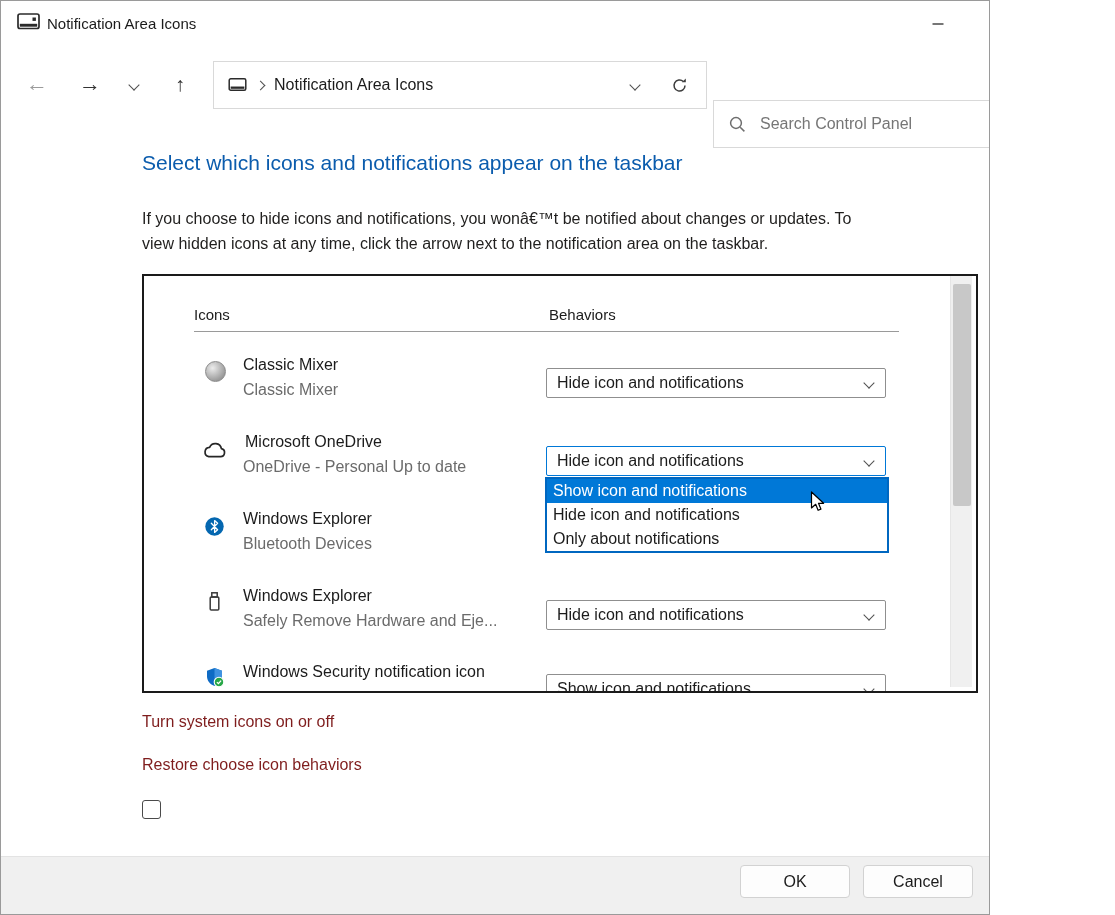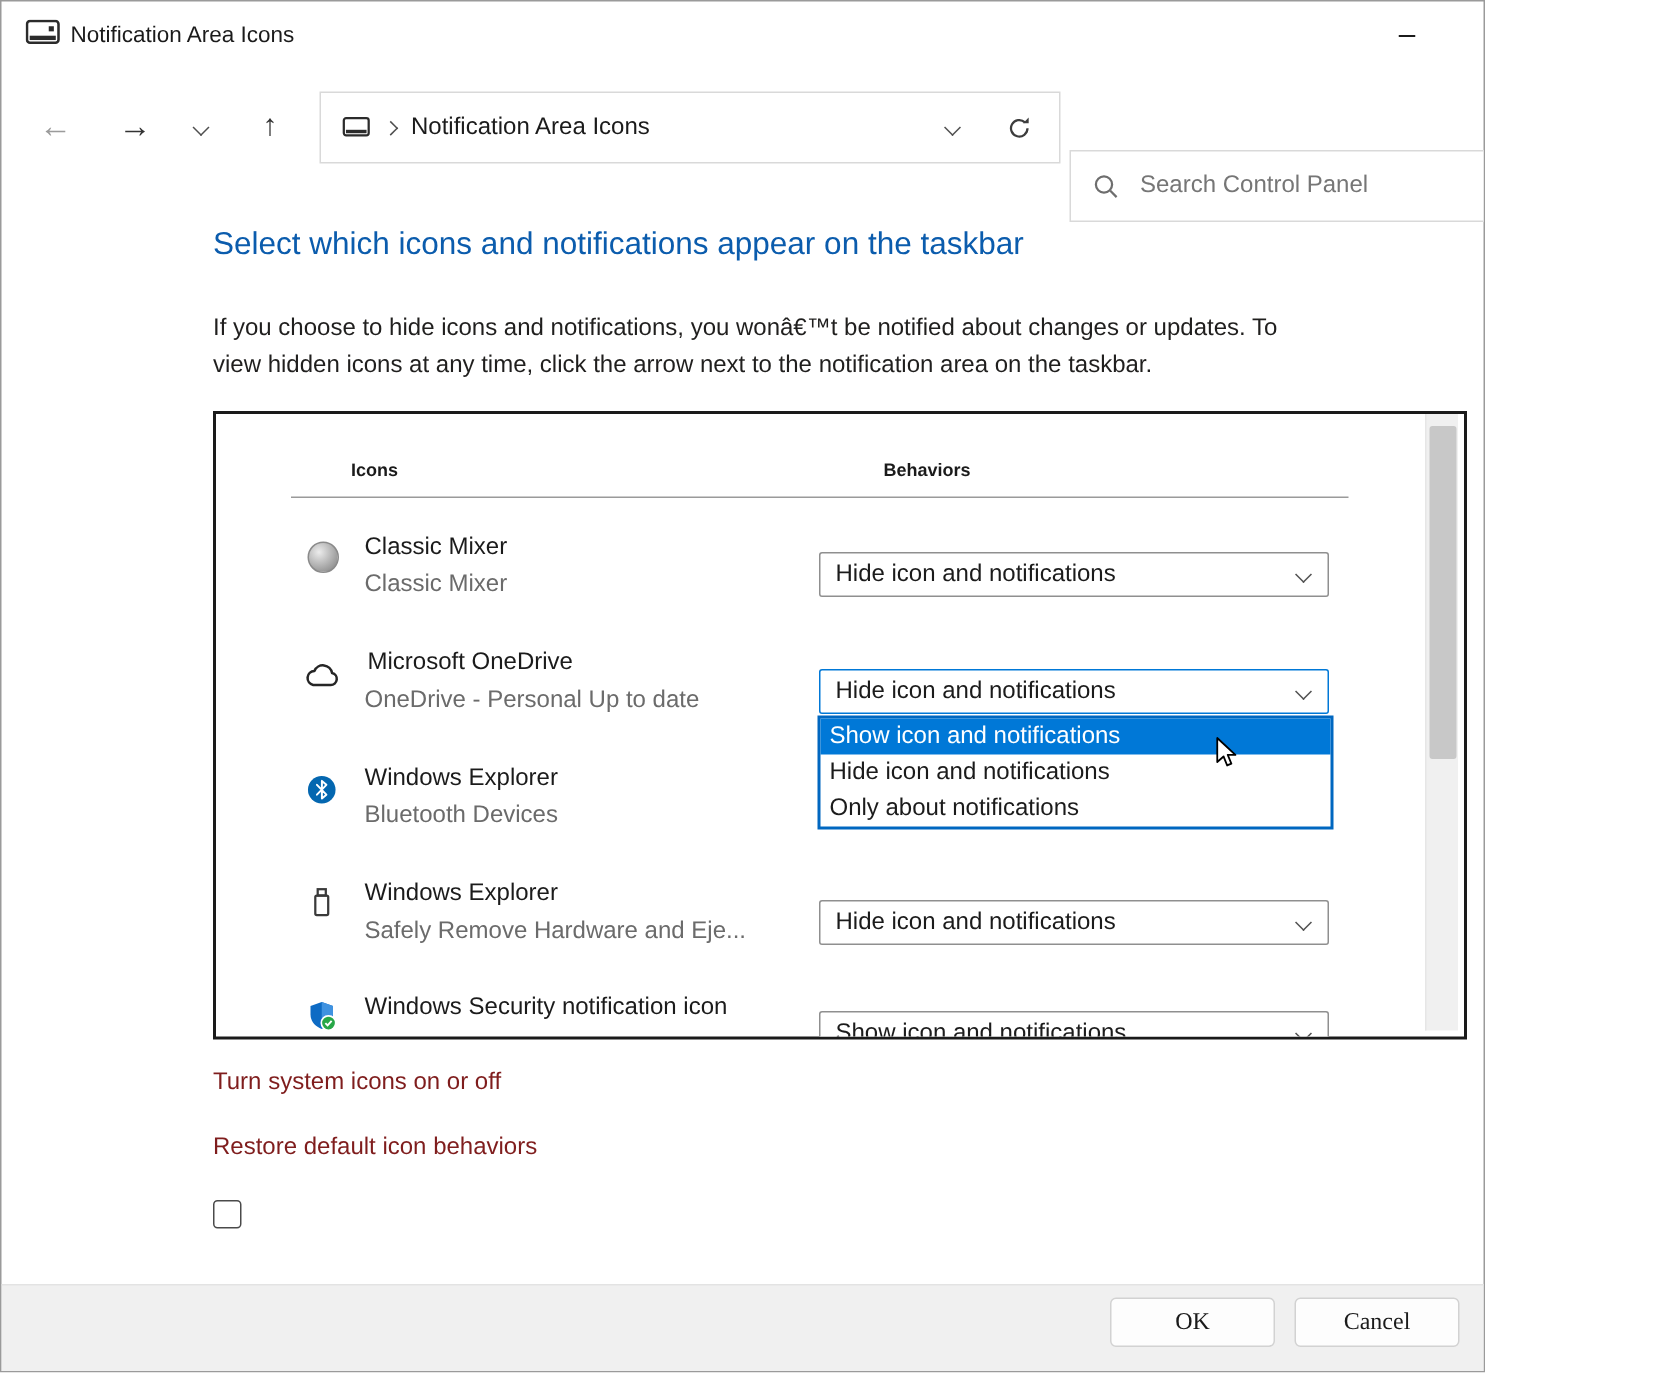--- a/index.html
+++ b/index.html
@@ -29,21 +29,21 @@
   .searchbar input{flex:1;border:none;outline:none;font-size:16px;color:#1b1b1b;font-family:inherit;background:transparent;}
   .searchbar input::placeholder{color:#767676;}
   .help{width:21px;height:21px;border-radius:50%;background:#0078d7;color:#fff;border:none;
         font-size:13px;font-weight:bold;display:flex;align-items:center;justify-content:center;}
 
   
   .heading{font-size:21px;color:#0b5cad;white-space:nowrap;}
   .para{font-size:16px;line-height:25px;color:#201f1e;}
 
   .panel{border:2px solid #1a1a1a;background:#fff;overflow:hidden;}
-  .colhead{font-size:12px;font-weight:bold;margin-left:40px;}
+  .colhead{font-size:15px;font-weight:normal;}
   .headline{height:1px;background:#9a9a9a;}
   .rowname{font-size:16px;white-space:nowrap;}
   .rowsub{font-size:16px;color:#6b6b6b;white-space:nowrap;}
   .speaker{display:block;width:19px;height:19px;border-radius:50%;border:1px solid #8a8a8a;
            background:radial-gradient(circle at 35% 32%, #ececec 0%, #b9b9b9 45%, #7c7c7c 100%);}
 
   .combo{width:340px;height:30px;border:1px solid #8f8f8f;border-radius:2px;background:#fff;
          font-size:16px;display:flex;align-items:center;padding:0 28px 0 10px;box-sizing:border-box;}
   .combo .combo-text{white-space:nowrap;overflow:hidden;}
   .combo .chev{position:absolute;right:12px;top:10px;border-color:#505050;}
@@ -211,22 +211,22 @@
       <span class="combo-text">Show icon and notifications</span>
       <span class="chev"></span>
     </div>
 
     <div class="abs sbtrack" style="left:806px;top:0;width:22px;height:411px;">
       <div class="sbthumb" style="top:8px;height:222px;"></div>
     </div>
   </div>
 
   <a class="abs link" href="#" style="left:141px;top:712px;">Turn system icons on or off</a>
-  <a class="abs link" href="#" style="left:141px;top:755px;">Restore default icon behaviors</a>
+  <a class="abs link" href="#" style="left:141px;top:755px;">Restore choose icon behaviors</a>
 
   <span class="abs checkbox" style="left:141px;top:799px;"></span>
 
-  <div class="abs footer" style="left:0;top:855px;width:1115px;height:60px;font-family:Liberation Serif, serif;">
+  <div class="abs footer" style="left:0;top:855px;width:1115px;height:60px;">
     <button class="fbtn" style="left:739px;">OK</button>
     <button class="fbtn" style="left:862px;">Cancel</button>
   </div>
 
 </div>
 
 </body></html>

